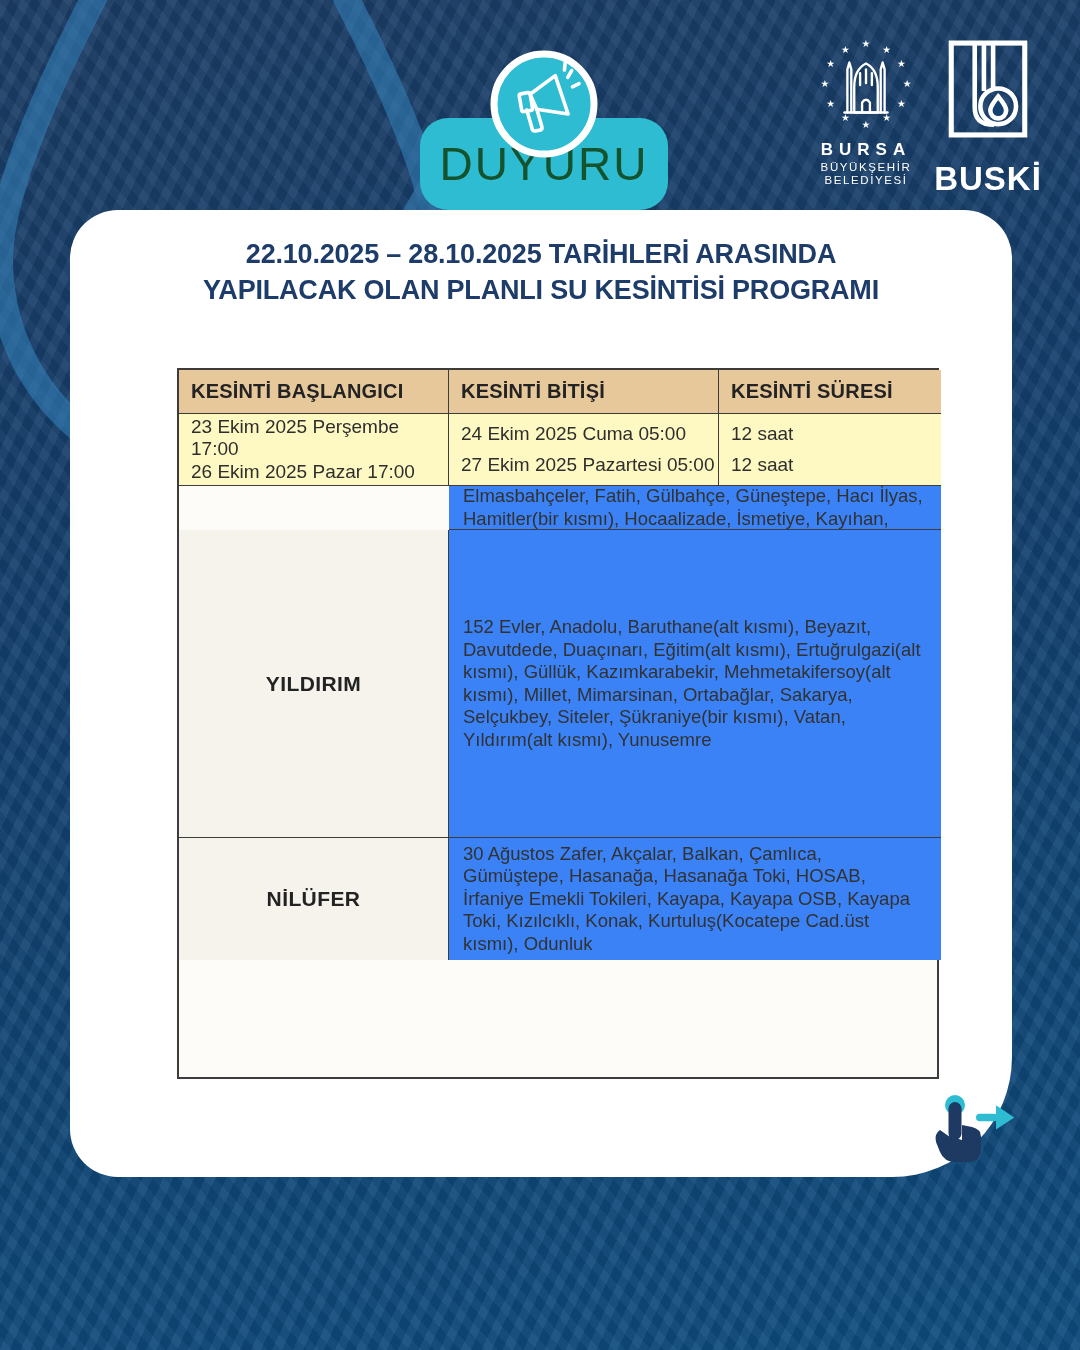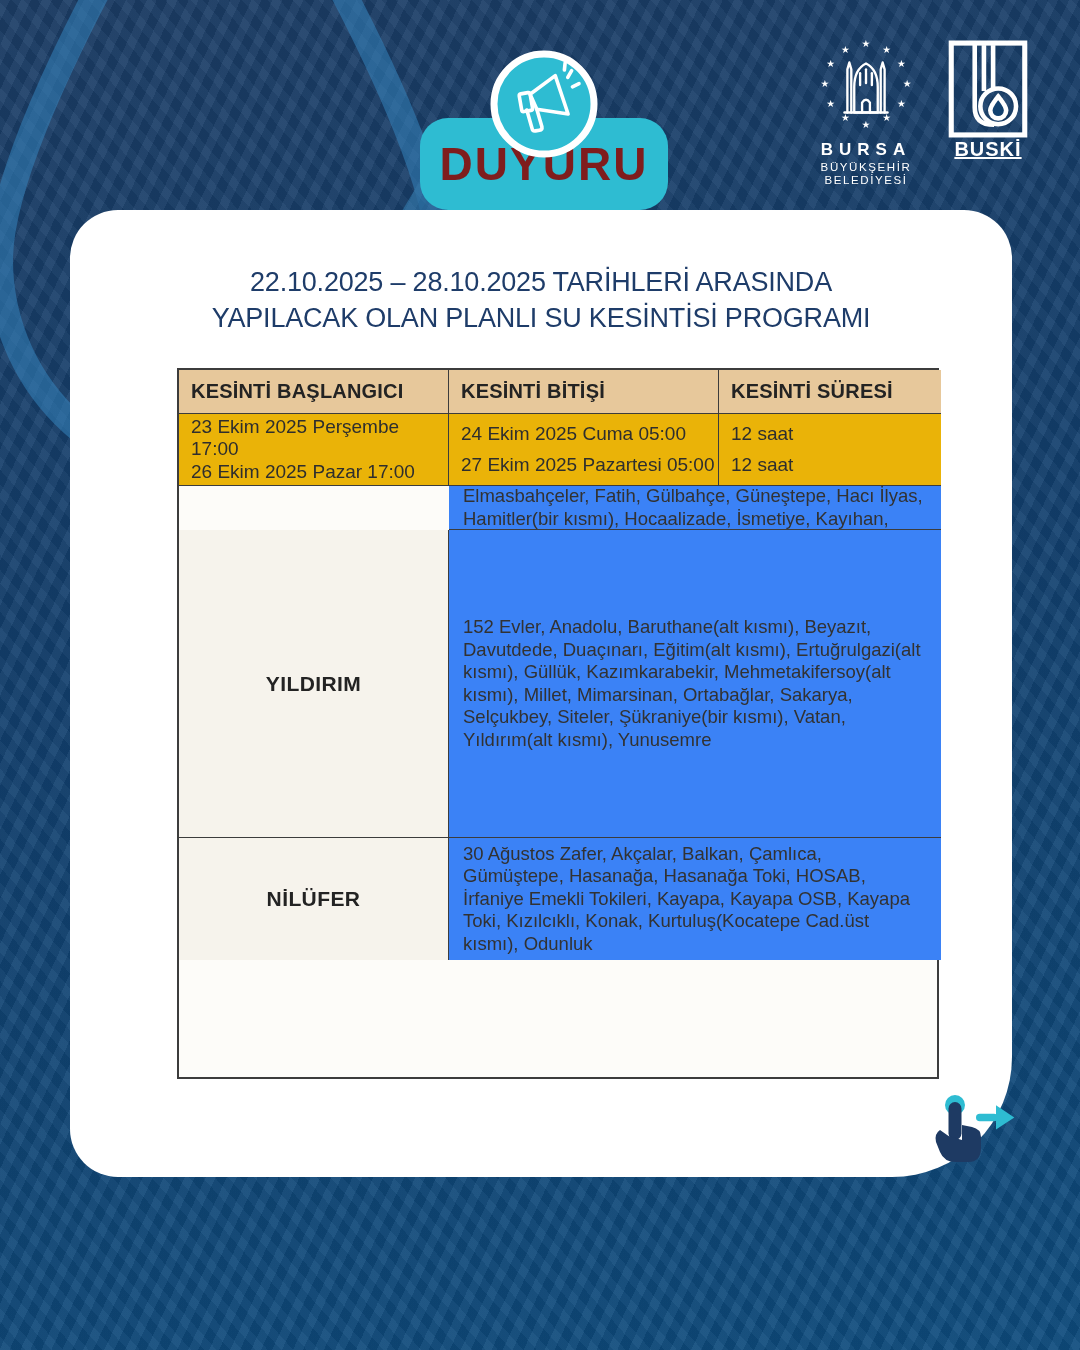--- a/index.html
+++ b/index.html
@@ -11,46 +11,46 @@
       repeating-linear-gradient(48deg, rgba(255,255,255,0.03) 0 9px, rgba(0,0,0,0.04) 9px 19px),
       linear-gradient(168deg,#1c3d66 0%,#133f6d 42%,#0e4c7e 100%);
   }
   .drops{position:absolute;left:-30px;top:-70px;opacity:0.55;}
   
   .badge{
     position:absolute;left:420px;top:118px;width:248px;height:92px;
     background:#2ebcd2;border-radius:28px;
     display:flex;align-items:center;justify-content:center;
   }
-  .badge-label{color:#7f1d1d;font-size:46px;font-weight:bold;letter-spacing:2px;}
+  .badge-label{color:#14532d;font-size:46px;font-weight:normal;letter-spacing:2px;}
   .mega{position:absolute;left:488px;top:48px;}
   .logo-bursa{position:absolute;left:800px;top:38px;width:132px;display:flex;flex-direction:column;align-items:center;color:#fff;}
   .logo-bursa .l1{font-size:17px;font-weight:bold;letter-spacing:6px;margin-top:4px;}
   .logo-bursa .l2,.logo-bursa .l3{font-size:11.5px;font-weight:normal;letter-spacing:1.6px;margin-top:1px;}
   .logo-buski{position:absolute;left:938px;top:40px;width:100px;display:flex;flex-direction:column;align-items:center;color:#fff;}
-  .logo-buski .name{font-size:20px;font-weight:bold;letter-spacing:1px;margin-top:0;text-decoration:underline;}
+  .logo-buski .name{font-size:33px;font-weight:bold;letter-spacing:1px;margin-top:22px;}
   
   .card{
     position:absolute;left:70px;top:210px;width:942px;height:967px;
     background:#ffffff;border-radius:48px 48px 120px 48px;
   }
-  .title{margin-top:54px;text-align:center;color:#1e3c69;font-weight:normal;font-size:27px;line-height:36px;letter-spacing:-0.2px;}
+  .title{margin-top:26px;text-align:center;color:#1e3c69;font-weight:bold;font-size:27px;line-height:36px;letter-spacing:-0.2px;}
   
   .table{
     position:absolute;left:107px;top:158px;width:762px;
     display:grid;grid-template-columns:270px 270px 222px;
     grid-template-rows:44px 72px 44px 308px 122px 117px;
     border:2px solid #3c3c3c;box-sizing:border-box;background:#fdfcf9;
   }
   .cell{border-right:1.5px solid #3c3c3c;border-bottom:1.5px solid #3c3c3c;box-sizing:border-box;overflow:hidden;}
   .cell.last-col{border-right:none;}
   .cell.last-row{border-bottom:none;}
   .head{background:#e7c89b;display:flex;align-items:center;padding-left:12px;
         font-weight:bold;font-size:20px;color:#232323;letter-spacing:0.2px;}
-  .dates{background:#eab308;display:flex;flex-direction:column;justify-content:space-evenly;
+  .dates{background:#fef9c3;display:flex;flex-direction:column;justify-content:space-evenly;
          padding-left:12px;font-size:19px;color:#2e2e2e;}
   .section{grid-column:1 / span 3;background:#e7c89b;display:flex;align-items:center;justify-content:center;
            font-weight:bold;font-size:21px;color:#232323;letter-spacing:0.3px;}
   .dlabel{background:#f6f3ec;display:flex;align-items:center;justify-content:center;
           font-weight:bold;font-size:21px;color:#232323;letter-spacing:0.4px;}
   .dlist{grid-column:2 / span 2;background:#3b82f6;display:flex;align-items:center;
          padding:6px 14px;font-size:18.5px;line-height:22.5px;color:#323232;}
   
   .swipe{position:absolute;left:928px;top:1092px;width:84px;height:76px;}
   .swipe .arrow{position:absolute;left:48px;top:8px;}

